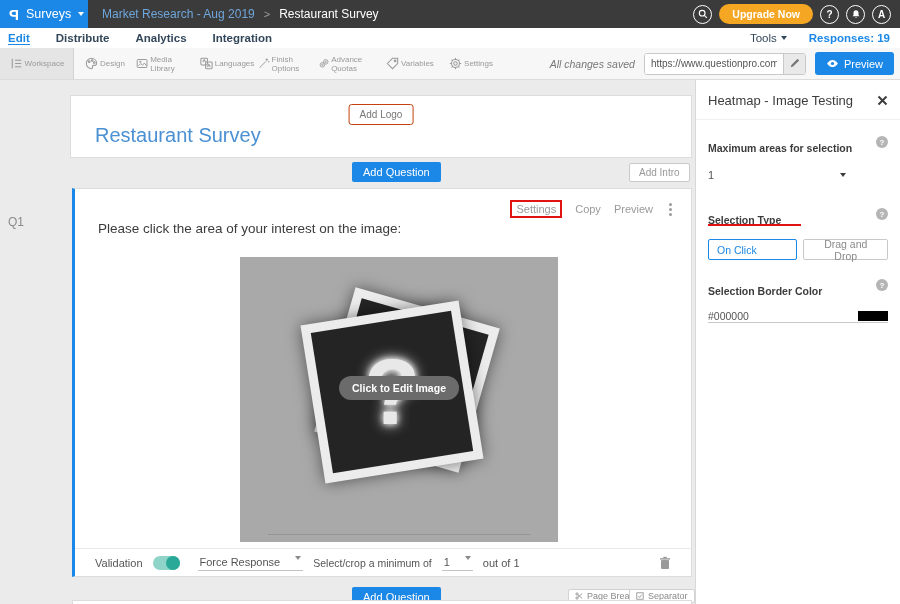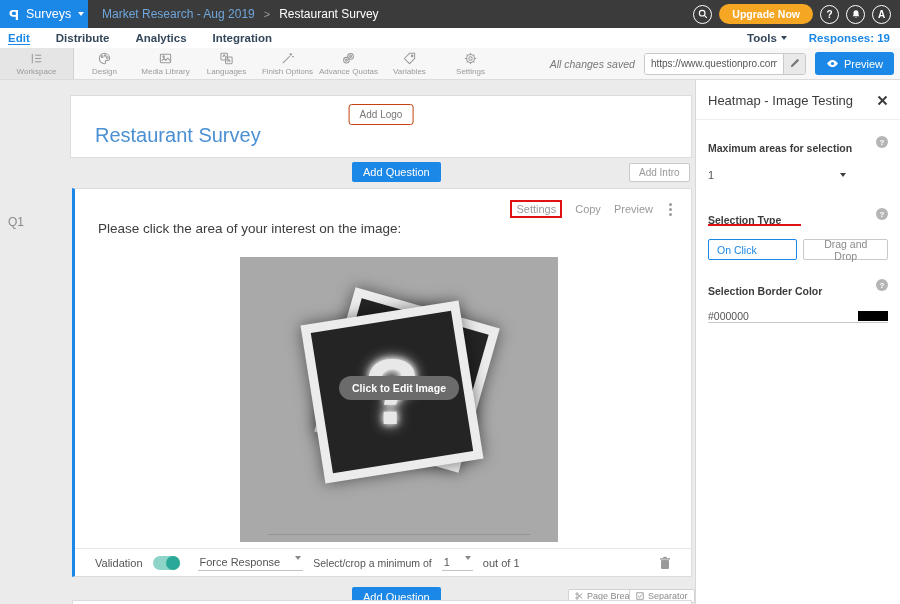--- a/index.html
+++ b/index.html
@@ -21,26 +21,26 @@
   .top-actions { display:flex; align-items:center; gap:7px; padding-right:9px; }
   .circle-btn { width:19px; height:19px; border:1.4px solid #fff; border-radius:50%; color:#fff; font-size:10px; font-weight:bold; display:flex; align-items:center; justify-content:center; cursor:pointer; }
   .upgrade-btn { background:#f5a623; color:#fff; font-size:10.5px; font-weight:bold; border:none; border-radius:10px; padding:4px 13px; cursor:pointer; }
 
   
   .navrow { position:absolute; top:28px; left:0; width:900px; height:20px; background:#fff; display:flex; align-items:center; font-size:11.5px; z-index:29; }
   .navrow .tab { margin-left:26px; color:#33475b; font-weight:bold; cursor:pointer; }
   .navrow .tab:first-child { margin-left:8px; }
   .navrow .tab.active { color:#1b87e6; border-bottom:1px solid #1b87e6; }
   .nav-right { margin-left:auto; display:flex; align-items:center; gap:22px; padding-right:10px; }
-  .tools-dd { color:#33475b; font-weight:bold; display:flex; align-items:center; gap:4px; cursor:pointer; }
+  .tools-dd { color:#33475b; font-weight:normal; display:flex; align-items:center; gap:4px; cursor:pointer; }
   .responses { color:#1b87e6; font-weight:bold; cursor:pointer; }
 
   
   .toolbar { position:absolute; top:48px; left:0; width:900px; height:32px; background:#f7f7f7; border-bottom:1px solid #dcdcdc; display:flex; align-items:stretch; z-index:28; }
-  .tool { width:61px; display:flex; flex-direction:column; align-items:center; justify-content:center; gap:1px; color:#9a9a9a; font-size:8px; cursor:pointer; }
+  .tool { width:61px; display:flex; flex-direction:row; align-items:center; justify-content:center; gap:1px; color:#9a9a9a; font-size:8px; cursor:pointer; }
   .tool.active { width:74px; background:#e5e5e5; border-right:1px solid #d2d2d2; }
   .tool svg { width:15px; height:15px; stroke:#9a9a9a; fill:none; stroke-width:1.1; }
   .toolbar-right { margin-left:auto; display:flex; align-items:center; gap:9px; padding-right:6px; }
   .save-status { font-style:italic; font-size:10.5px; color:#777; }
   .url-wrap { display:flex; align-items:center; height:22px; border:1px solid #c9c9c9; border-radius:3px; background:#fff; overflow:hidden; }
   .url-input { border:none; outline:none; width:138px; height:20px; font-size:10px; color:#555; padding:0 6px; font-family:"Liberation Sans",sans-serif; }
   .pencil-seg { width:22px; height:22px; background:#e9e9e9; border-left:1px solid #c9c9c9; display:flex; align-items:center; justify-content:center; cursor:pointer; }
   .preview-btn { background:#1b87e6; color:#fff; border:none; border-radius:3px; height:23px; padding:0 11px; font-size:11px; display:flex; align-items:center; gap:5px; cursor:pointer; }
 
   

